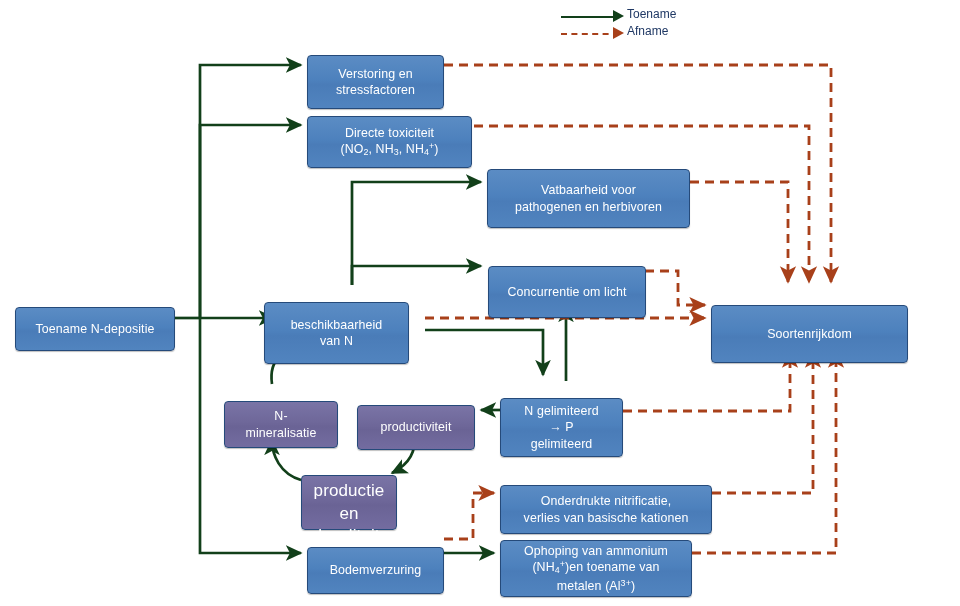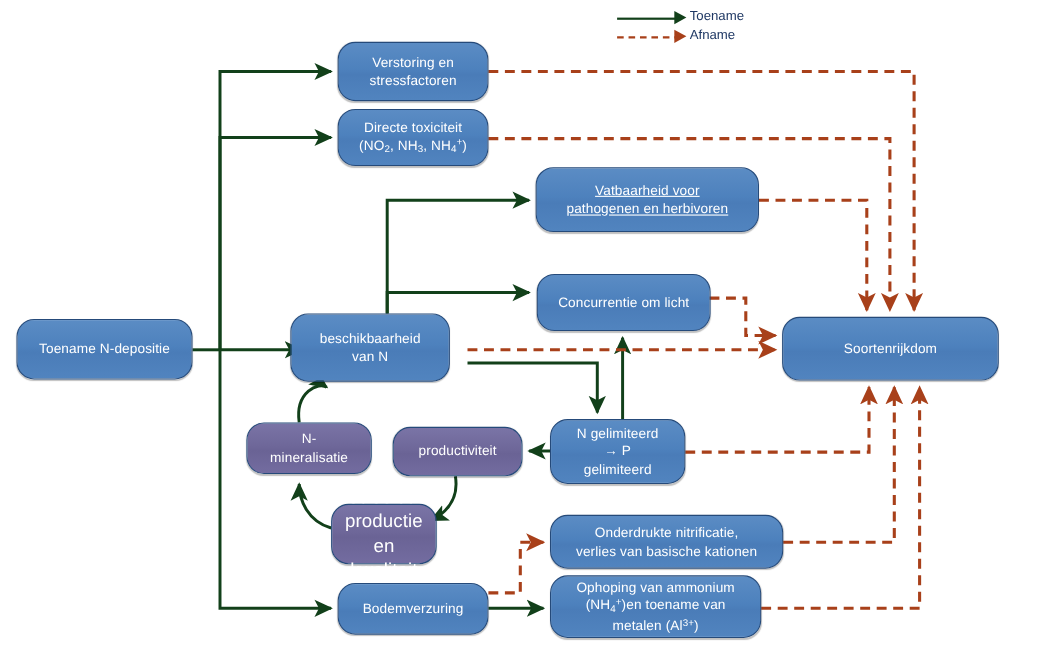--- a/index.html
+++ b/index.html
@@ -4,29 +4,30 @@
 <style>
   html,body{margin:0;padding:0;background:#ffffff;}
   body{font-family:"Liberation Sans","DejaVu Sans",sans-serif;}
   #stage{position:relative;width:960px;height:606px;background:#ffffff;overflow:hidden;}
   svg#wires{position:absolute;left:0;top:0;width:960px;height:606px;}
 
   .node{
     position:absolute;
     box-sizing:border-box;
     border:1.4px solid #254a7a;
-    border-radius:16px;
+    border-radius:4px;
     display:flex;align-items:center;justify-content:center;
     text-align:center;
     color:#ffffff;
     font-size:12.4px;
     line-height:1.32;
     padding:2px 6px;
     letter-spacing:.1px;
     box-shadow:0 1px 1px rgba(0,0,0,.25);
+    margin-top:17px;
   }
   .node.blue{
     background:linear-gradient(180deg,#5b8cc4 0%,#4d81bd 46%,#4a7cb8 55%,#5184bf 100%);
   }
   .node.purple{
     background:linear-gradient(180deg,#7a74a6 0%,#6e6799 46%,#6a6395 55%,#736ca0 100%);
   }
   .node .txt{display:block;width:100%;}
   sub{font-size:.72em;vertical-align:-0.28em;}
   sup{font-size:.72em;vertical-align:0.42em;}
@@ -99,39 +100,39 @@
       <span class="lg-head"></span>
       <span class="lbl">Toename</span>
     </div>
     <div class="legend-row" id="legend-afname">
       <span class="lg-line dash"></span>
       <span class="lg-head red"></span>
       <span class="lbl">Afname</span>
     </div>
   </div>
 
-  <div class="node blue" style="left:15px;top:290px;width:160px;height:55px;">
+  <div class="node blue" style="left:15px;top:290px;width:160px;height:44px;">
     <span class="txt">Toename N-depositie</span>
   </div>
 
   <div class="node blue" style="left:307px;top:38px;width:137px;height:54px;">
     <span class="txt">
       <span>Verstoring en</span><br>
       <span>stressfactoren</span>
     </span>
   </div>
 
-  <div class="node blue" style="left:307px;top:99px;width:137px;height:52px;">
+  <div class="node blue" style="left:307px;top:99px;width:165px;height:52px;">
     <span class="txt">
       <span>Directe toxiciteit</span><br>
       <span>(NO<sub>2</sub>, NH<sub>3</sub>, NH<sub>4</sub><sup>+</sup>)</span>
     </span>
   </div>
 
-  <div class="node blue" style="left:487px;top:152px;width:203px;height:59px;text-decoration:underline;">
+  <div class="node blue" style="left:487px;top:152px;width:203px;height:59px;">
     <span class="txt">
       <span>Vatbaarheid voor</span><br>
       <span>pathogenen en herbivoren</span>
     </span>
   </div>
 
   <div class="node blue" style="left:488px;top:249px;width:158px;height:52px;justify-content:flex-end;">
     <span class="txt">Concurrentie om licht</span>
   </div>
 

